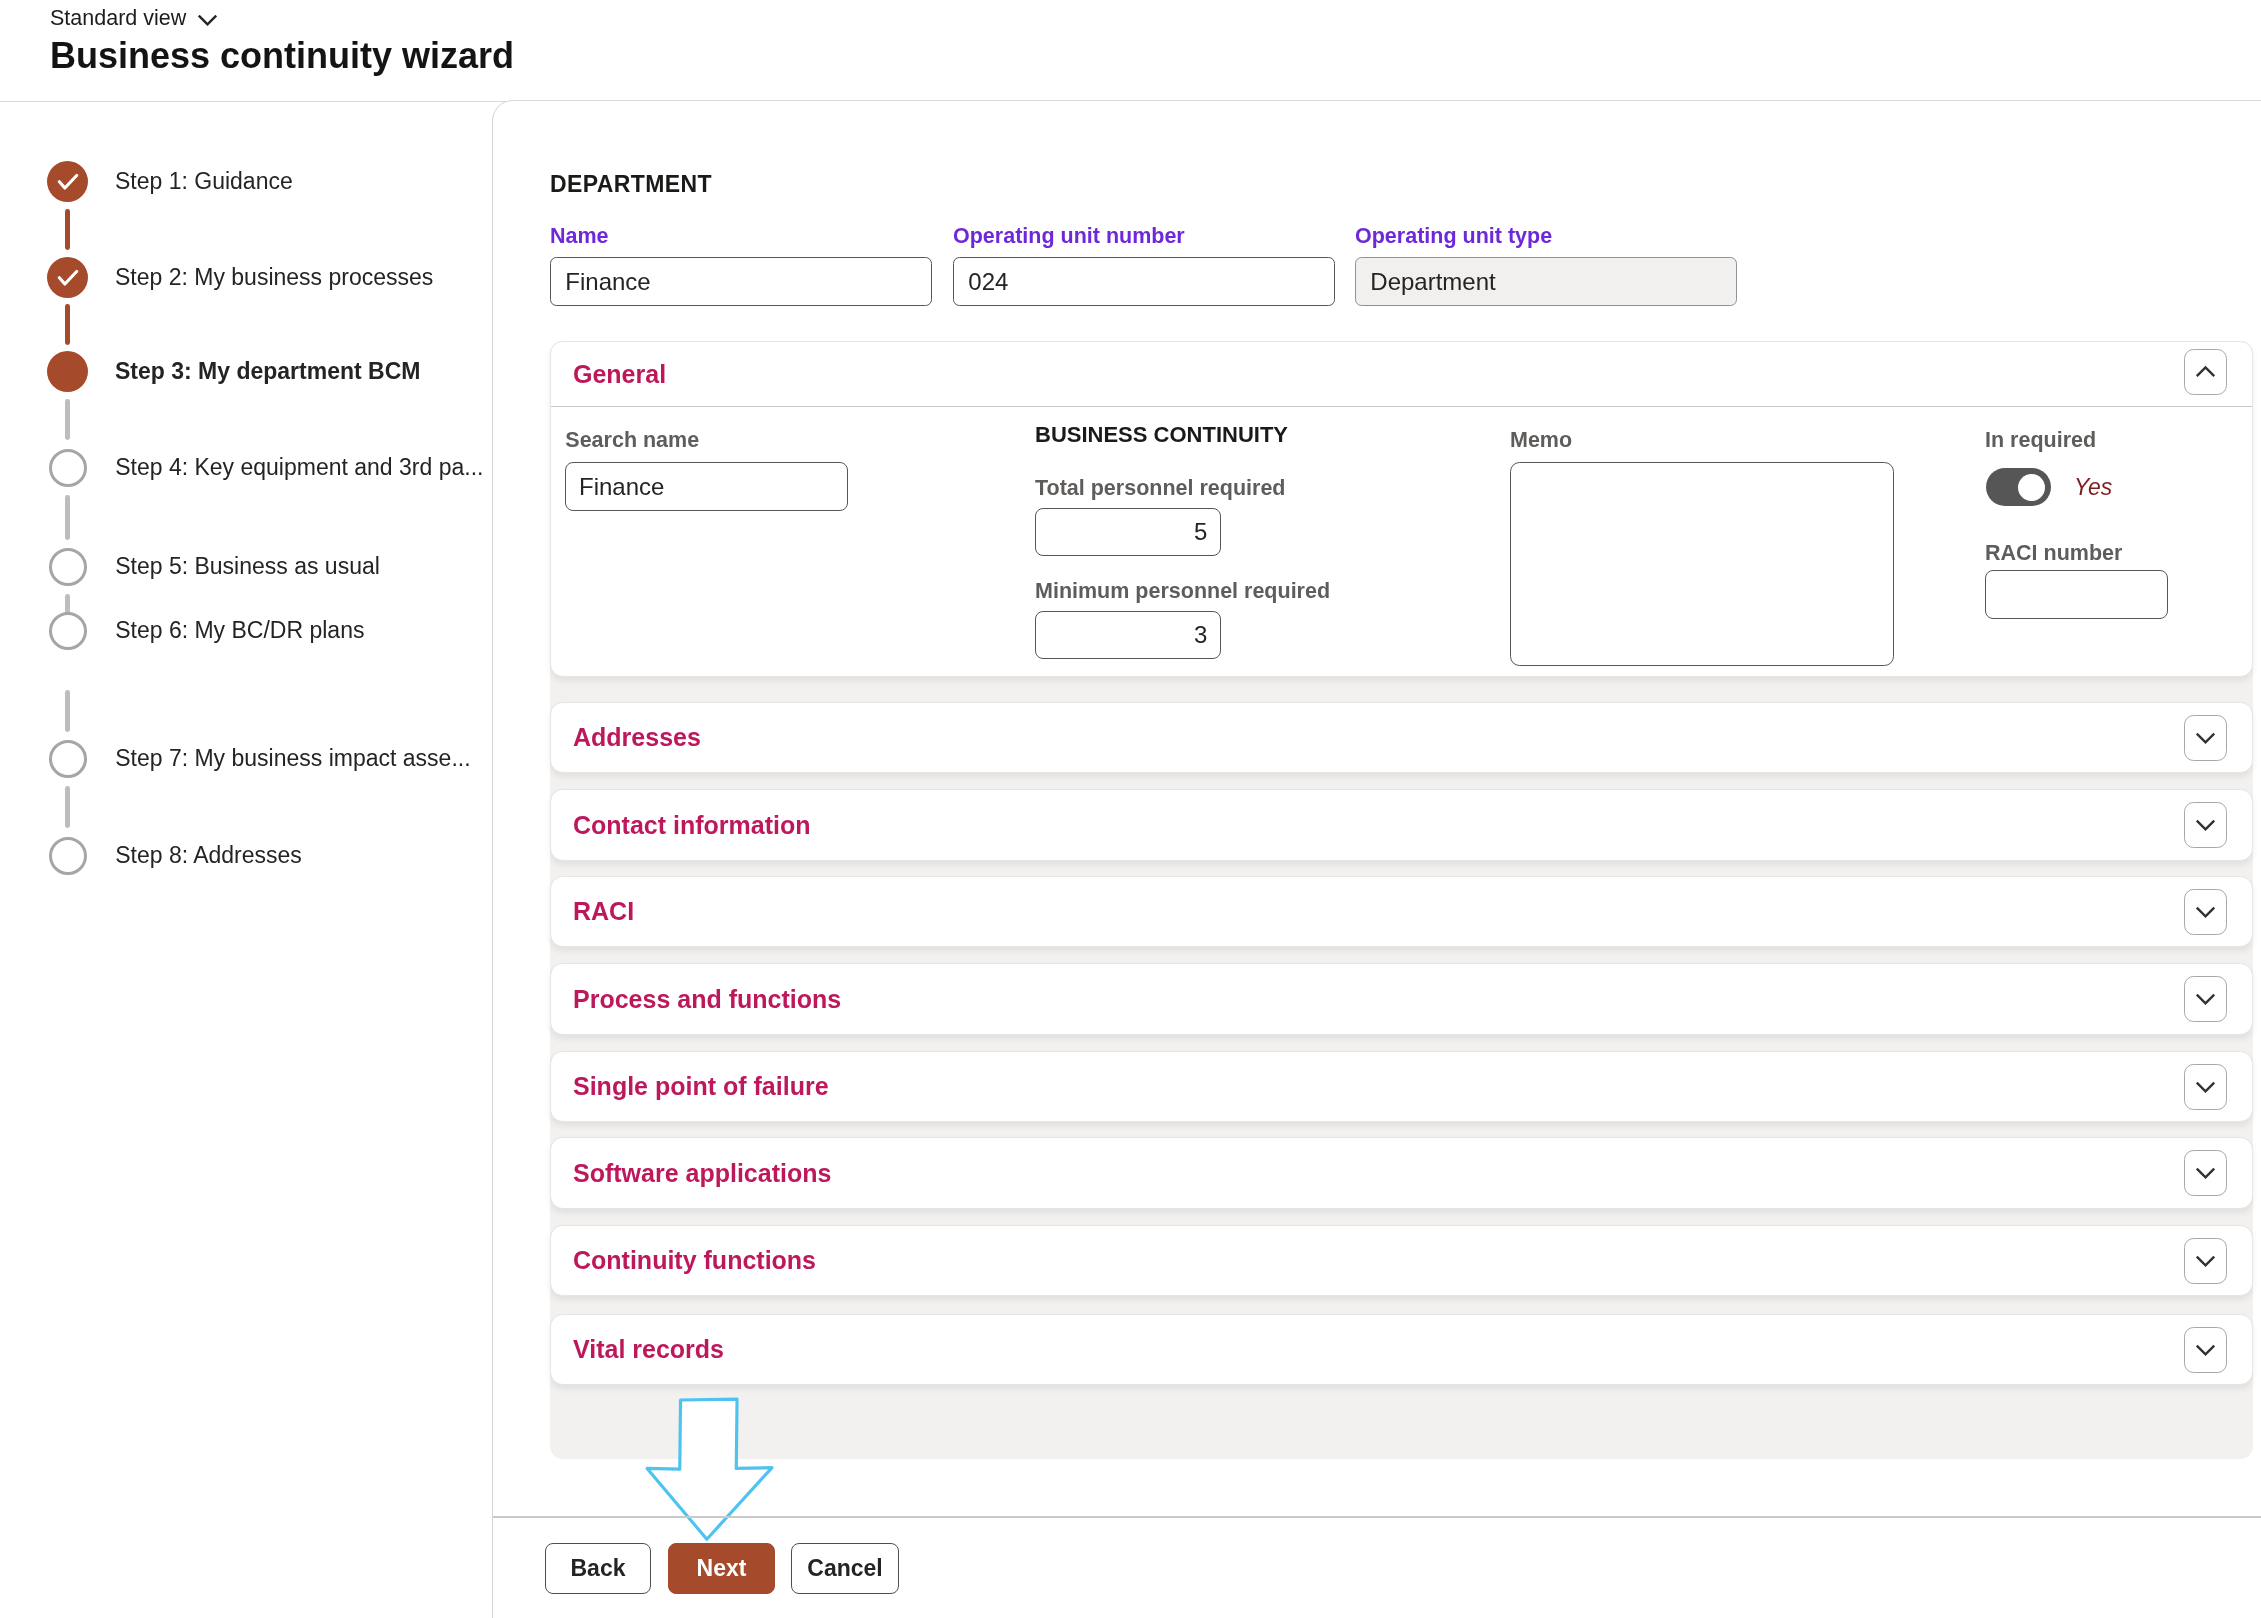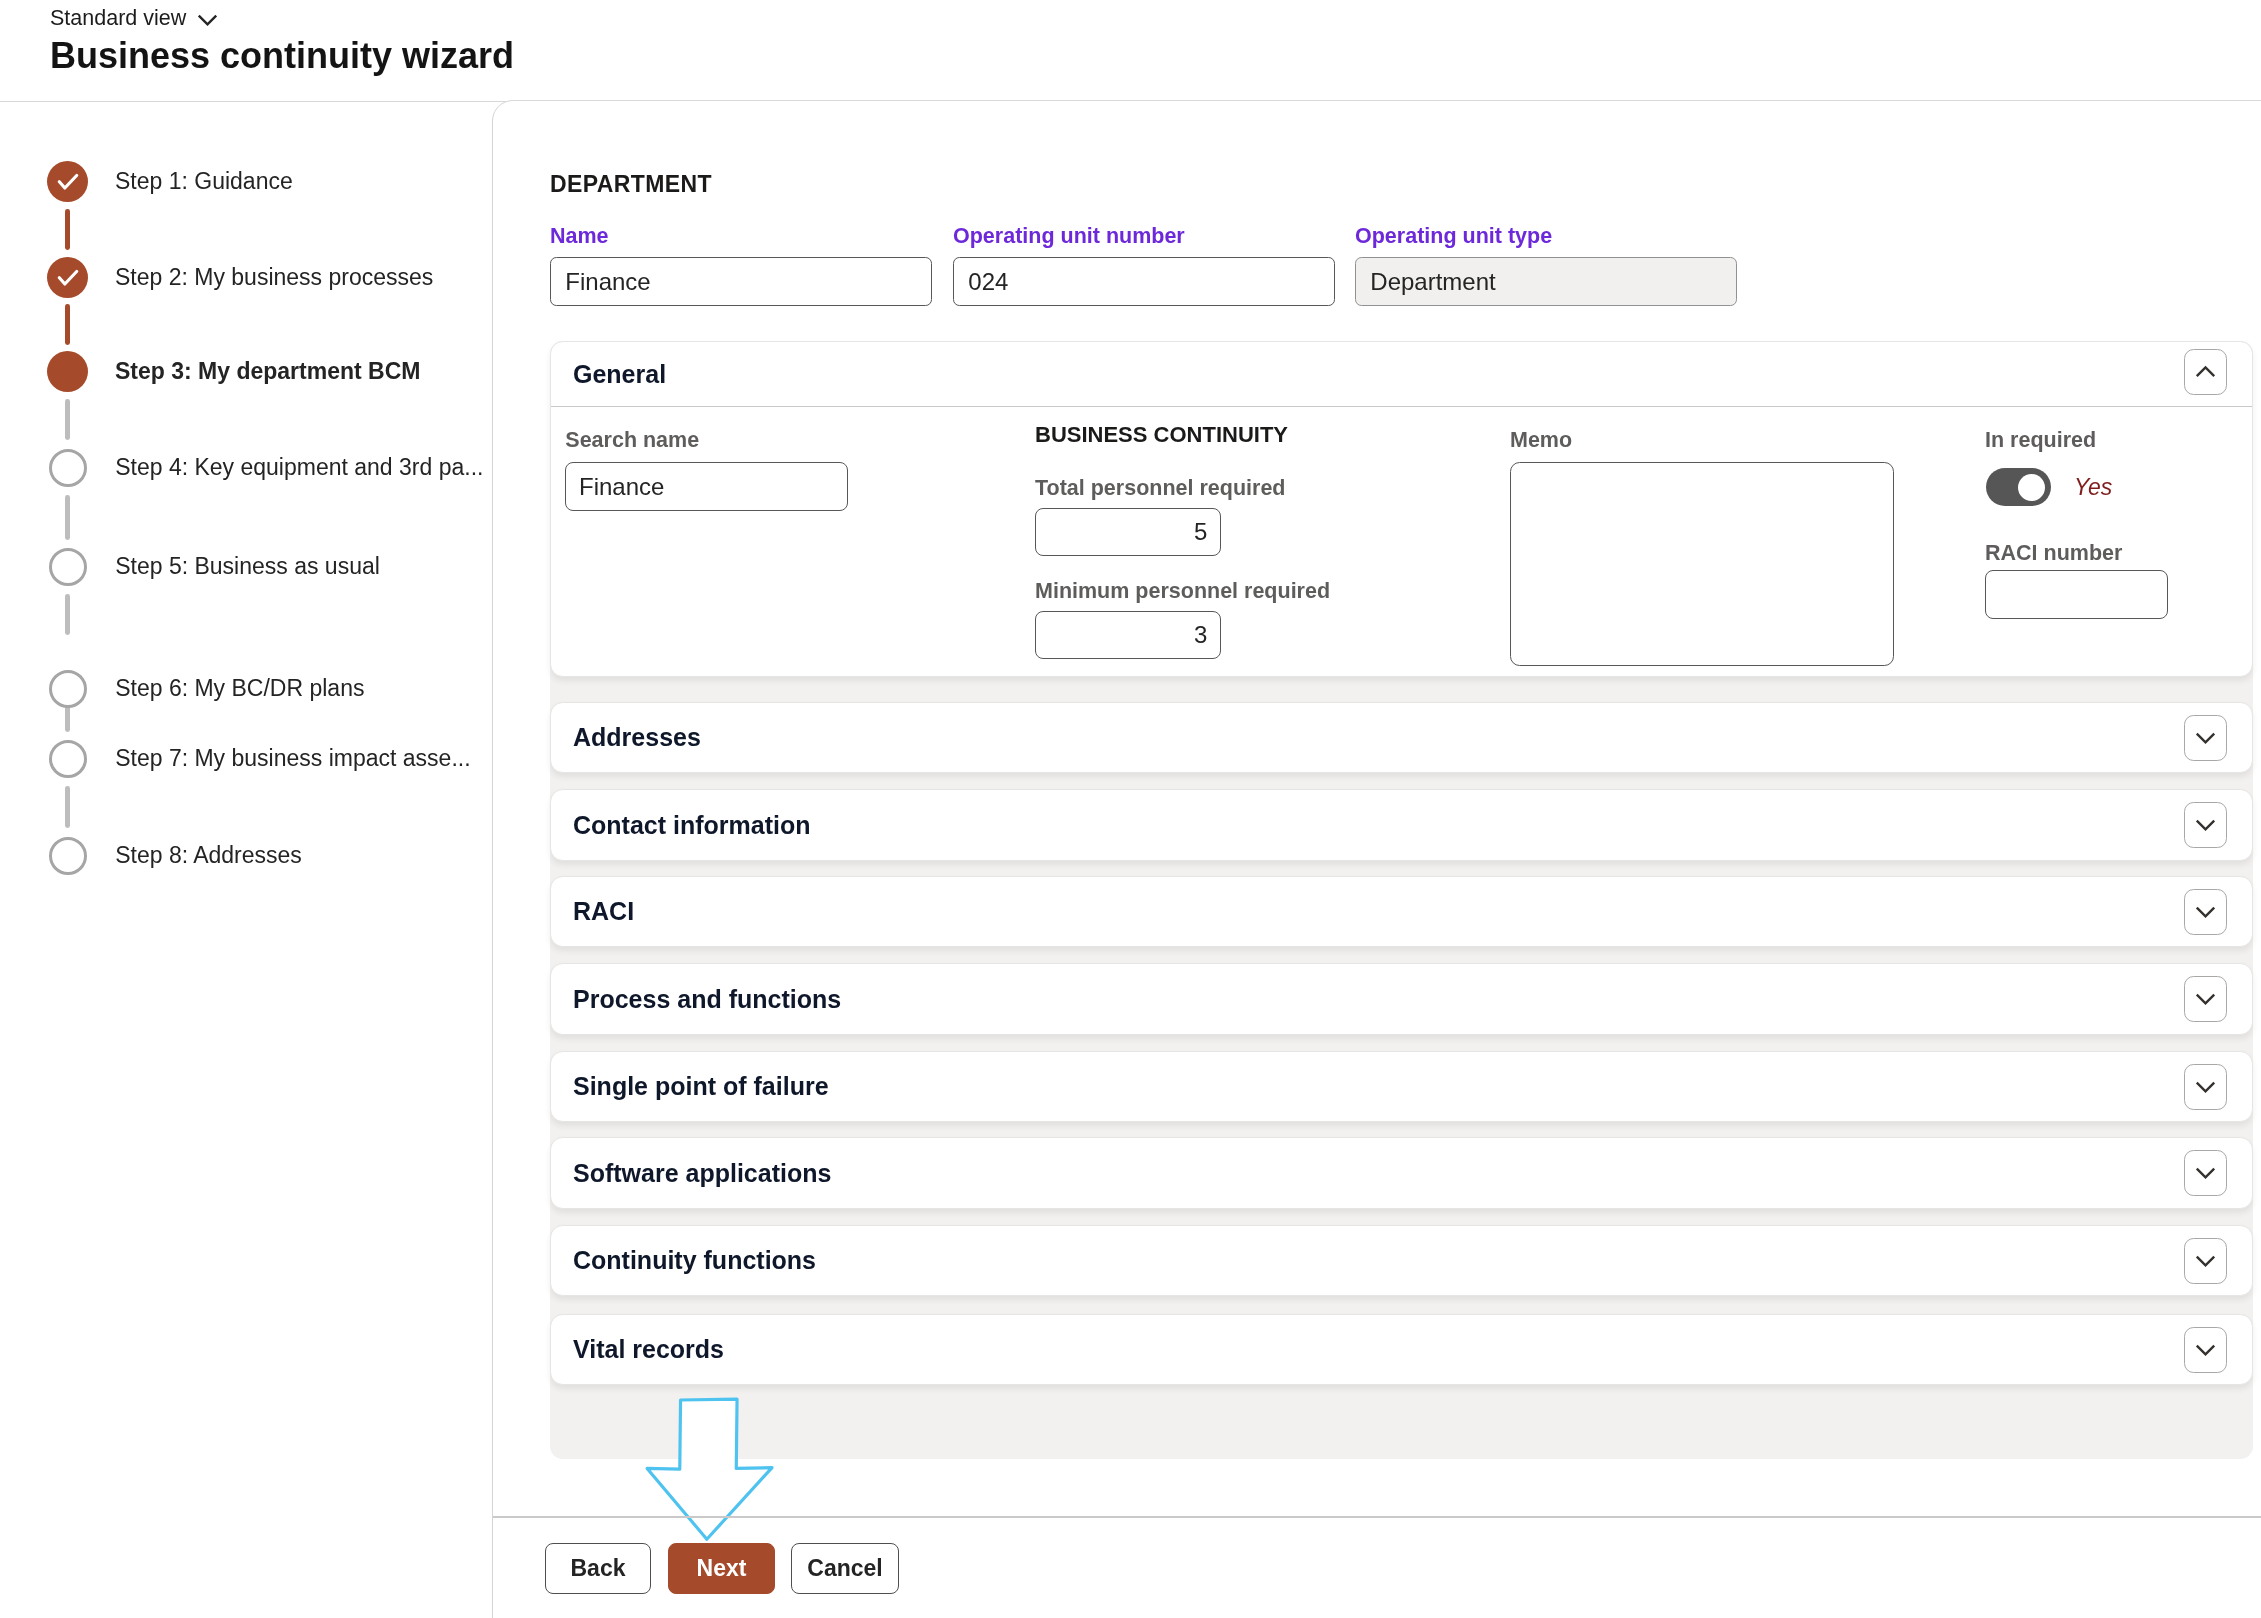--- a/index.html
+++ b/index.html
@@ -41,21 +41,21 @@
   .field-label { font-size:21.5px; font-weight:600; color:#6d28d9; margin-bottom:8px; }
   .tb { width:382px; height:49px; border:1.6px solid #575757; border-radius:6.4px;
         font-family:inherit; font-size:24px; color:#242424; padding:0 14.3px; background:#fff; outline:none; }
   .tb.disabled { background:#f1f0ee; border-color:#919191; }
 
   
   .cards { position:absolute; left:57px; top:240px; width:1703px; height:1118px;
            background:#f2f1ef; border-radius:12.7px; }
   .card { position:absolute; left:0; width:1703px; background:#fff; border:0.8px solid #e6e5e3;
           border-radius:12.7px; box-shadow:0 4px 6.4px rgba(0,0,0,0.07); }
-  .card-title { font-size:25px; font-weight:600; color:#0f172a; }
+  .card-title { font-size:25px; font-weight:600; color:#be185d; }
   .chev-btn { position:absolute; right:25.5px; width:43px; height:46px; background:#fff;
               border:1.6px solid #aaa8a6; border-radius:9.6px; display:flex; align-items:center;
               justify-content:center; cursor:pointer; }
   .collapsed-card { display:flex; align-items:center; padding-left:22px; }
   .collapsed-card .chev-btn { top:50%; margin-top:-23px; }
 
   
   .general-card { top:0; height:336px; }
   .general-head { height:65px; display:flex; align-items:center; padding-left:22px;
                   border-bottom:1.6px solid #cbc9c7; }
@@ -131,21 +131,21 @@
       <span class="step-label">Step 3: My department BCM</span>
     </div>
     <div class="step pending" style="top:345px">
       <span class="step-circle"></span>
       <span class="step-label">Step 4: Key equipment and 3rd pa...</span>
     </div>
     <div class="step pending" style="top:444px">
       <span class="step-circle"></span>
       <span class="step-label">Step 5: Business as usual</span>
     </div>
-    <div class="step pending" style="top:566px">
+    <div class="step pending" style="top:508px">
       <span class="step-circle"></span>
       <span class="step-label">Step 6: My BC/DR plans</span>
     </div>
     <div class="step pending" style="top:636px">
       <span class="step-circle"></span>
       <span class="step-label">Step 7: My business impact asse...</span>
     </div>
     <div class="step pending" style="top:733px">
       <span class="step-circle"></span>
       <span class="step-label">Step 8: Addresses</span>

